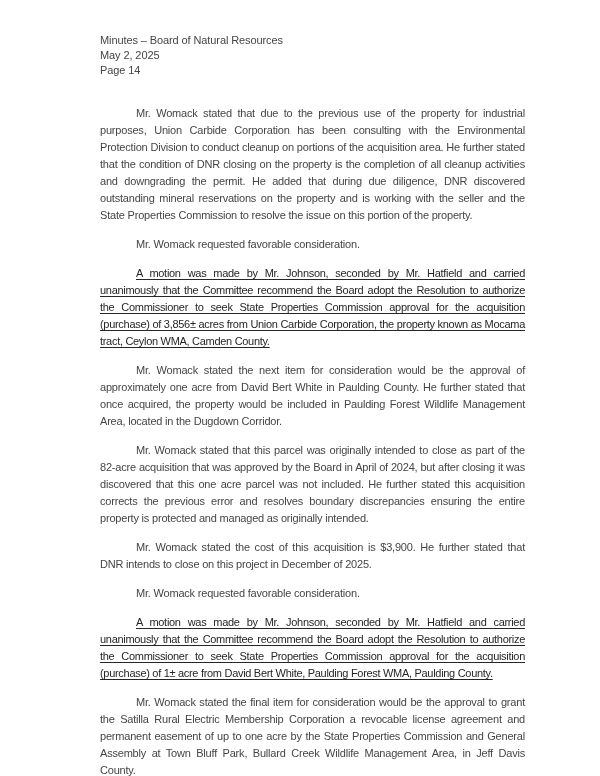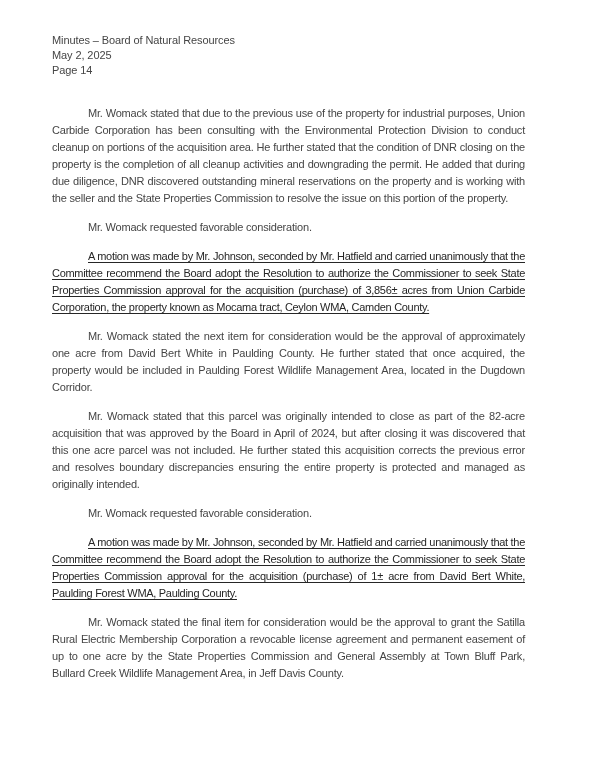--- a/index.html
+++ b/index.html
@@ -6,21 +6,21 @@
     margin: 0;
     padding: 0;
     background: #ffffff;
   }
   .page {
     position: relative;
     width: 600px;
     height: 776px;
     background: #ffffff;
     box-sizing: border-box;
-    padding: 33px 75px 20px 52px;
+    padding: 33px 75px 20px 100px;
     font-family: "Liberation Sans", sans-serif;
     overflow: hidden;
   }
   .doc-header p {
     margin: 0;
     font-size: 11px;
     line-height: 15px;
     color: #454545;
     letter-spacing: -0.1px;
   }
@@ -54,18 +54,19 @@
     <p>May 2, 2025</p>
     <p>Page 14</p>
   </div>
 
   <div class="doc-body">
     <p class="body">Mr. Womack stated that due to the previous use of the property for industrial purposes, Union Carbide Corporation has been consulting with the Environmental Protection Division to conduct cleanup on portions of the acquisition area. He further stated that the condition of DNR closing on the property is the completion of all cleanup activities and downgrading the permit. He added that during due diligence, DNR discovered outstanding mineral reservations on the property and is working with the seller and the State Properties Commission to resolve the issue on this portion of the property.</p>
     <p class="body">Mr. Womack requested favorable consideration.</p>
     <p class="motion">A motion was made by Mr. Johnson, seconded by Mr. Hatfield and carried unanimously that the Committee recommend the Board adopt the Resolution to authorize the Commissioner to seek State Properties Commission approval for the acquisition (purchase) of 3,856± acres from Union Carbide Corporation, the property known as Mocama tract, Ceylon WMA, Camden County.</p>
     <p class="body">Mr. Womack stated the next item for consideration would be the approval of approximately one acre from David Bert White in Paulding County. He further stated that once acquired, the property would be included in Paulding Forest Wildlife Management Area, located in the Dugdown Corridor.</p>
     <p class="body">Mr. Womack stated that this parcel was originally intended to close as part of the 82-acre acquisition that was approved by the Board in April of 2024, but after closing it was discovered that this one acre parcel was not included. He further stated this acquisition corrects the previous error and resolves boundary discrepancies ensuring the entire property is protected and managed as originally intended.</p>
+    <p class="body">Mr. Womack stated the cost of this acquisition is $3,900. He further stated that DNR intends to close on this project in December of 2025.</p>
     <p class="body">Mr. Womack requested favorable consideration.</p>
     <p class="motion">A motion was made by Mr. Johnson, seconded by Mr. Hatfield and carried unanimously that the Committee recommend the Board adopt the Resolution to authorize the Commissioner to seek State Properties Commission approval for the acquisition (purchase) of 1± acre from David Bert White, Paulding Forest WMA, Paulding County.</p>
     <p class="body">Mr. Womack stated the final item for consideration would be the approval to grant the Satilla Rural Electric Membership Corporation a revocable license agreement and permanent easement of up to one acre by the State Properties Commission and General Assembly at Town Bluff Park, Bullard Creek Wildlife Management Area, in Jeff Davis County.</p>
   </div>
 
 </div>
 
 </body></html>

